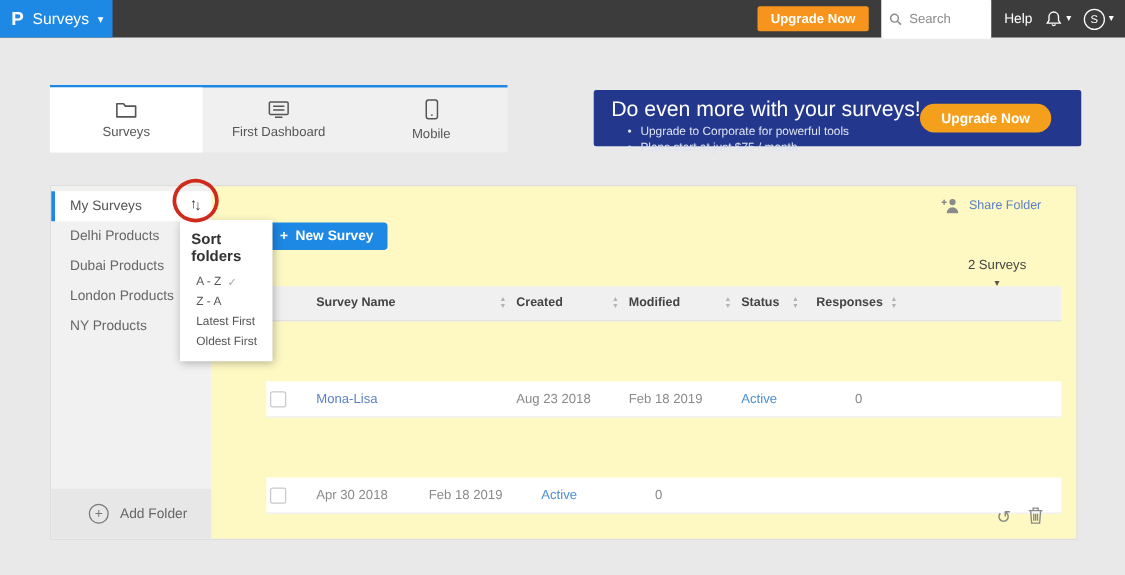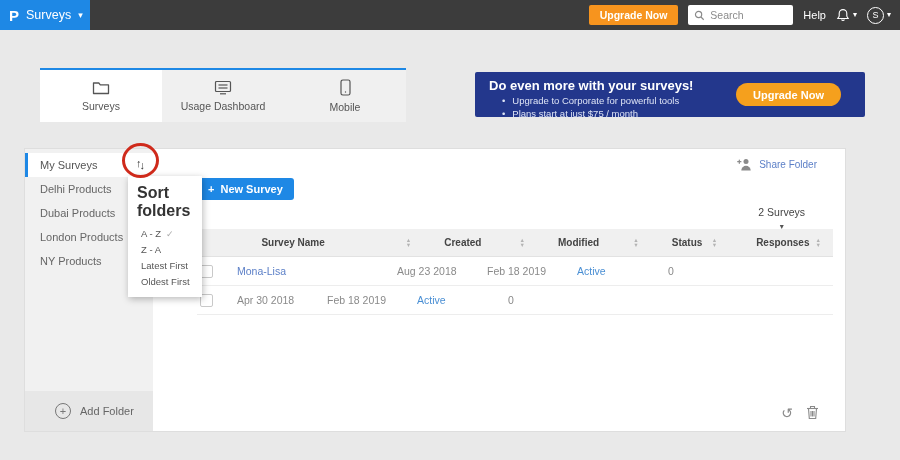--- a/index.html
+++ b/index.html
@@ -8,64 +8,64 @@
 
   
   .topbar { position:absolute; top:0; left:0; width:900px; height:30px; background:#3c3c3c; display:flex; align-items:center; z-index:5; }
   .brand { width:90px; height:30px; background:#1e88e5; display:flex; align-items:center; gap:7px; padding:0 9px; color:#fff; cursor:pointer; }
   .logo { font-weight:bold; font-size:15px; line-height:1; }
   .brand-label { font-size:12.5px; }
   .caret { font-size:9px; line-height:1; }
   .caret.sm { font-size:8px; }
   .topbar-right { margin-left:auto; display:flex; align-items:center; gap:10px; padding-right:9px; color:#fff; }
   .upgrade-btn { background:#f7941e; color:#fff; border:none; height:20px; padding:0 11px; font-size:10.5px; font-weight:bold; border-radius:2px; font-family:inherit; cursor:pointer; }
-  .search { width:105px; height:20px; background:#fff; border-radius:2px; display:flex; align-items:center; padding:4px 6px; gap:5px; }
+  .search { width:88px; height:20px; background:#fff; border-radius:2px; display:flex; align-items:center; padding:16px 6px; gap:5px; }
   .search input { border:none; outline:none; width:100%; font-size:10.5px; color:#333; font-family:inherit; background:transparent; }
   .search input::placeholder { color:#8a8a8a; }
   .help { font-size:11px; cursor:pointer;text-align:right; }
   .bell-wrap,.avatar-wrap { display:flex; align-items:center; gap:3px; cursor:pointer; }
   .avatar { width:17px; height:17px; border:1px solid #fff; border-radius:50%; display:flex; align-items:center; justify-content:center; font-size:9px; }
 
   
   .tabs { position:absolute; left:40px; top:68px; width:366px; height:54px; background:#f0f0f0; border-top:2px solid #1e88e5; display:flex; }
   .tab { width:122px; display:flex; flex-direction:column; align-items:center; justify-content:center; gap:5px; color:#555; font-size:10.5px; cursor:pointer; }
   .tab.active { background:#fff; }
 
   
   .banner { position:absolute; left:475px; top:72px; width:390px; height:45px; background:#23378c; border-radius:2px; color:#fff; padding:6px 0 0 14px; }
-  .banner-title { font-size:13px; font-weight:bold; }
+  .banner-title { font-size:17px; font-weight:normal; }
   .banner-bullet { font-size:9.5px; color:#dde3f5; display:flex; gap:7px; padding-left:13px; margin-top:2px; }
   .banner-cta { position:absolute; right:24px; top:11px; height:23px; padding:0 17px; border:none; border-radius:12px; background:#f5a01d; color:#fff; font-weight:bold; font-size:11px; font-family:inherit; cursor:pointer; }
 
   
-  .card { position:absolute; left:24px; top:148px; width:822px; height:284px; background:#ffffff; border:1px solid #dedede; }
+  .card { position:absolute; left:40px; top:148px; width:822px; height:284px; background:#fef9c3; border:1px solid #dedede; }
   .sidebar { position:absolute; left:0; top:0; width:128px; height:282px; background:#f1f1f1; }
   .folder { height:24px; display:flex; align-items:center; padding-left:15px; font-size:11px; color:#666; position:relative; cursor:pointer; }
   .folder.active { background:#fff; border-left:3px solid #1e88e5; padding-left:12px; margin-top:4px; color:#555; }
   .sort-trigger { position:absolute; right:8px; top:4px; font-size:11px; color:#333; cursor:pointer; }
   .sort-trigger .down { position:relative; top:2px; margin-left:-2px; }
   .add-folder { position:absolute; bottom:0; left:0; width:128px; height:40px; background:#e7e7e7; display:flex; align-items:center; gap:9px; padding-left:30px; font-size:11px; color:#666; cursor:pointer; }
   .plus-circle { width:16px; height:16px; border:1px solid #777; border-radius:50%; display:flex; align-items:center; justify-content:center; font-size:11px; color:#777; line-height:1; }
 
   .red-circle { position:absolute; left:97px; top:-6px; width:37px; height:35px; border:3px solid #cf2a1b; border-radius:50%; z-index:70; }
 
   .sort-menu { position:absolute; left:103px; top:27px; width:74px; background:#fff; box-shadow:1px 2px 7px rgba(0,0,0,.28); z-index:60; padding:8px 0 10px; }
-  .sort-title { font-size:16px; font-weight:bold; color:#333; padding:0 0 3px 9px; }
+  .sort-title { font-size:12px; font-weight:bold; color:#333; padding:0 0 3px 9px; }
   .sort-opt { font-size:9.5px; color:#555; padding:5px 0 0 13px; display:flex; gap:5px; align-items:center; cursor:pointer; }
   .check { color:#a9a9a9; font-size:9px; }
 
   .new-survey { position:absolute; left:172px; top:29px; height:22px; padding:0 11px; background:#1e88e5; border:none; border-radius:3px; color:#fff; font-size:11px; font-weight:bold; display:flex; align-items:center; gap:6px; font-family:inherit; cursor:pointer; }
   .share { position:absolute; right:28px; top:9px; display:flex; align-items:center; gap:7px; font-size:10px; color:#5b7fc7; cursor:pointer; }
   .count { position:absolute; right:40px; top:57px; display:flex; align-items:center; gap:5px; font-size:10.5px; color:#444; cursor:pointer;flex-direction:column; }
   .count .caret { font-size:8px; color:#555; }
 
   
   .table { position:absolute; left:172px; top:80px; width:636px; }
-  .thead { display:flex; align-items:center; height:28px; background:#f0f0f0; border-bottom:1px solid #e2e2e2; font-size:10px; font-weight:bold; color:#444;gap:25px; }
-  .trow { display:flex; align-items:center; height:29px; border-bottom:1px solid #ededed; font-size:10.5px; background:#fff; }
+  .thead { display:flex; align-items:center; height:28px; background:#f0f0f0; border-bottom:1px solid #e2e2e2; font-size:10px; font-weight:bold; color:#444; }
+  .trow { display:flex; align-items:center; height:29px; border-bottom:1px solid #ededed; font-size:10.5px; background:#fff;margin-top:48px; }
   .c { display:flex; align-items:center; }
   .c0 { width:40px; padding-left:3px; }
   .c1 { width:160px; justify-content:space-between; padding-right:8px; }
   .c2,.c3 { width:90px; justify-content:space-between; padding-right:8px; }
   .c4 { width:50px; justify-content:space-between; padding-right:4px; }
   .c5 { width:88px; gap:6px; padding-left:10px; }
   .trow .c5 { justify-content:center; padding-left:0; }
   .trow .c2,.trow .c3 { color:#8a8a8a; }
   .trow .c4 { color:#4a8fd4; }
   .trow .c5 { color:#888; }
@@ -125,21 +125,21 @@
   </div>
   <div class="tab">
     <span>
       <svg width="18" height="15" viewBox="0 0 18 15" fill="none" stroke="#555" stroke-width="1.2">
         <rect x="1.5" y="1.5" width="15" height="10" rx="1"></rect>
         <line x1="4.5" y1="5" x2="13.5" y2="5"></line>
         <line x1="4.5" y1="8" x2="13.5" y2="8"></line>
         <line x1="6" y1="13.8" x2="12" y2="13.8"></line>
       </svg>
     </span>
-    <span>Usage Dashboard</span>
+    <span>First Dashboard</span>
   </div>
   <div class="tab">
     <span>
       <svg width="11" height="17" viewBox="0 0 11 17" fill="none" stroke="#555" stroke-width="1.2">
         <rect x="1" y="1" width="9" height="15" rx="1.8"></rect>
         <circle cx="5.5" cy="13" r="0.7" fill="#555" stroke="none"></circle>
       </svg>
     </span>
     <span>Mobile</span>
   </div>

